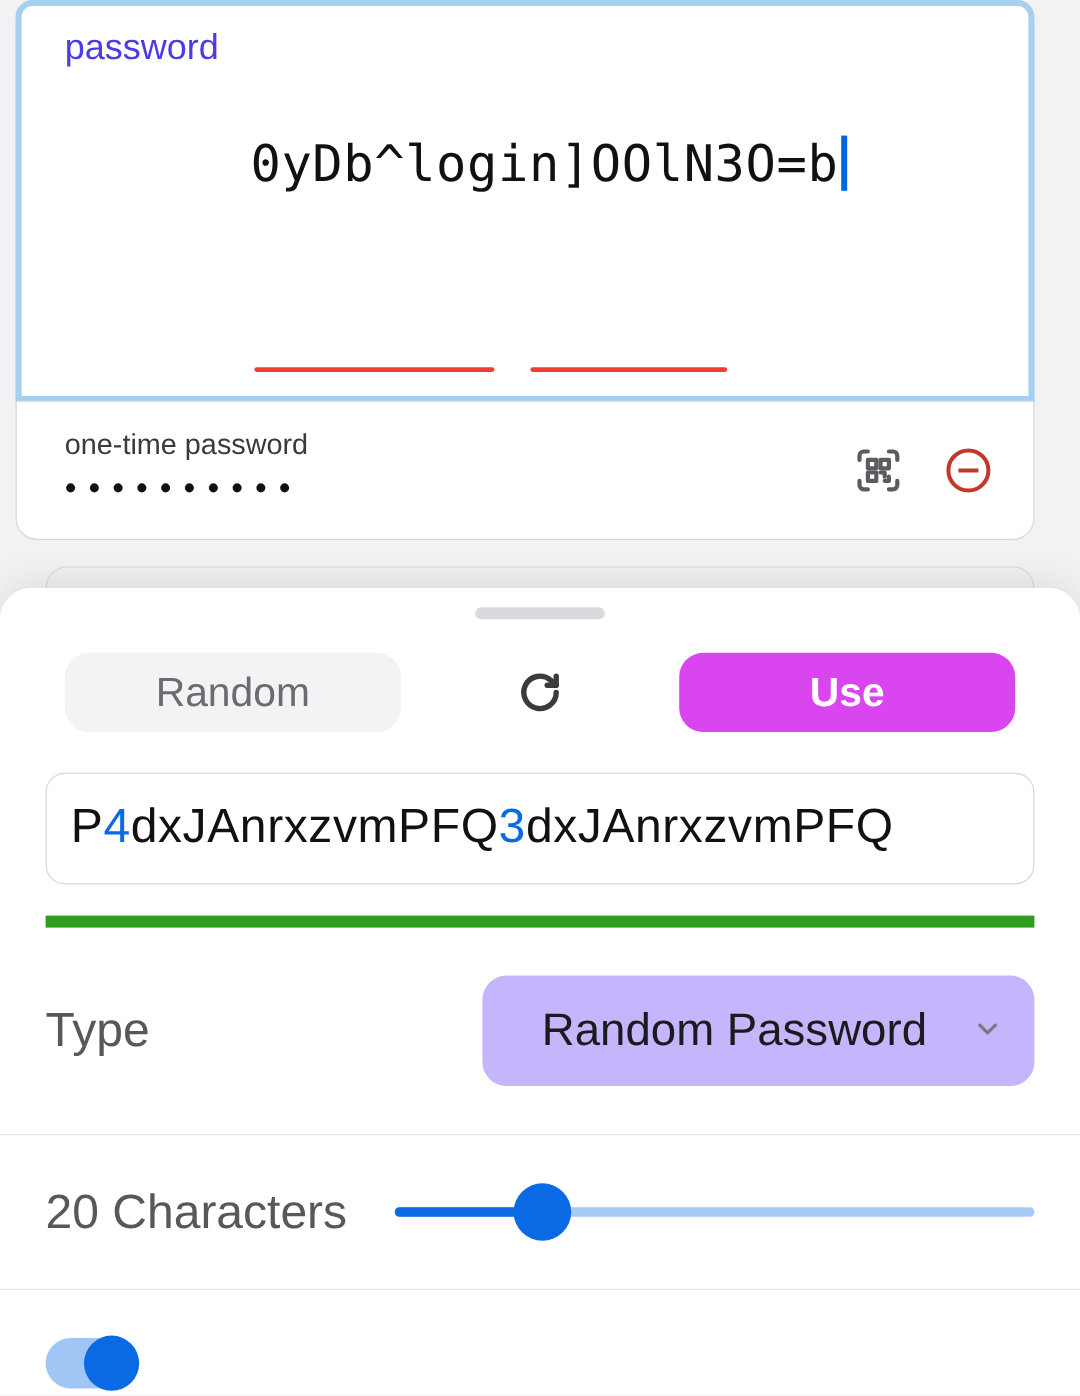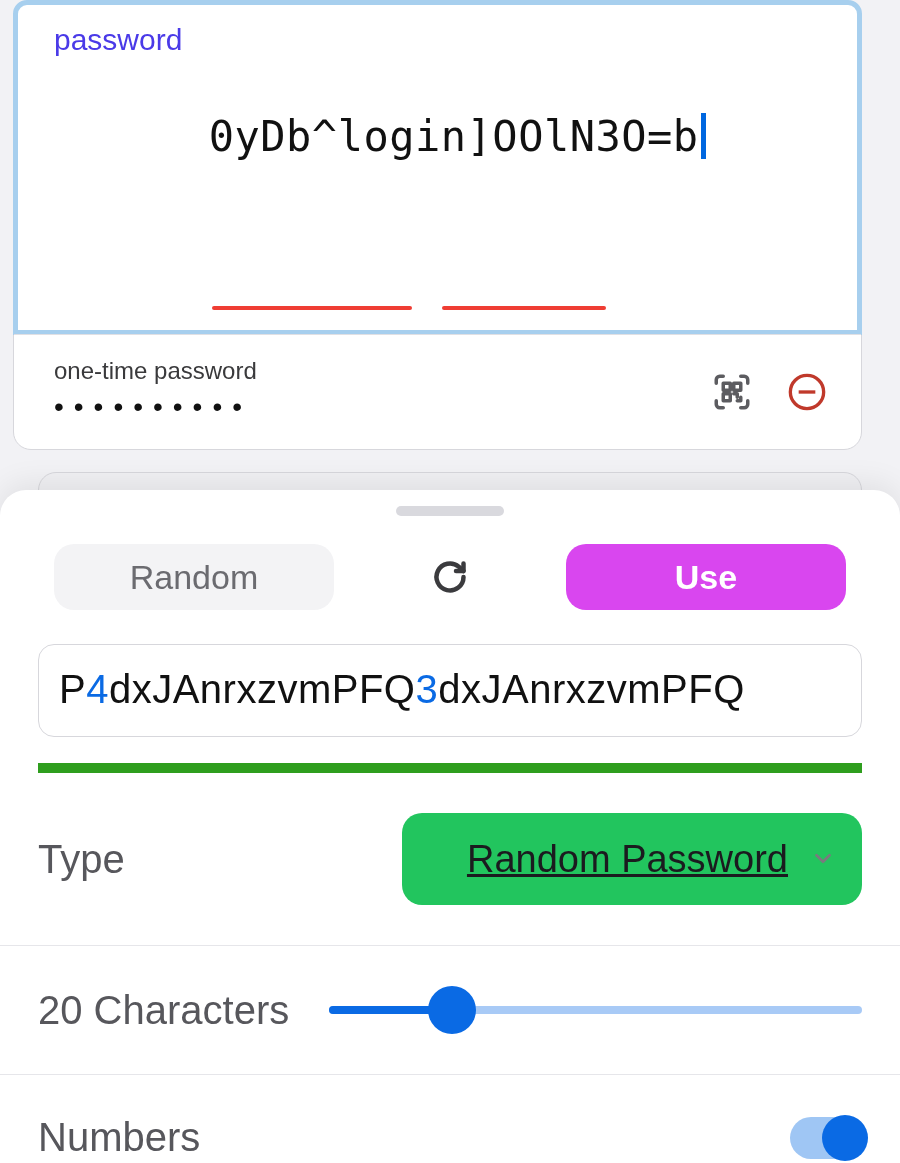--- a/index.html
+++ b/index.html
@@ -197,32 +197,31 @@
   }
   .setting-row:first-of-type { margin-top: 22px; }
   .setting-label {
     font-size: 40px;
     color: #57575c;
   }
 
   .type-select {
     height: 92px;
     min-width: 460px;
-    background: #22c55e;
+    background: #c4b5fd;
     border: none;
     border-radius: 20px;
     font-size: 38px;
     color: #1b1b1f;
     padding: 0 74px 0 34px;
     display: flex;
     align-items: center;
-    justify-content: flex-end;
+    justify-content: center;
     position: relative;
     cursor: pointer;
-    text-decoration: underline;
   }
   .type-select .chev {
     position: absolute;
     right: 26px;
     top: 50%;
     transform: translateY(-50%);
   }
 
   
   .slider-wrap {
@@ -365,18 +364,17 @@
     <div class="setting-label">20 Characters</div>
     <div class="slider-wrap">
       <div class="slider-track">
         <div class="slider-fill" id="slider-fill" style="width: 23%;"></div>
       </div>
       <div class="slider-thumb" id="slider-thumb" style="left: 23%;"></div>
     </div>
   </div>
 
   <div class="setting-row">
-    <div class="setting-label">Numbers</div>
     <div class="toggle">
       <div class="knob"></div>
     </div>
   </div>
 </div>
 
 </body></html>

